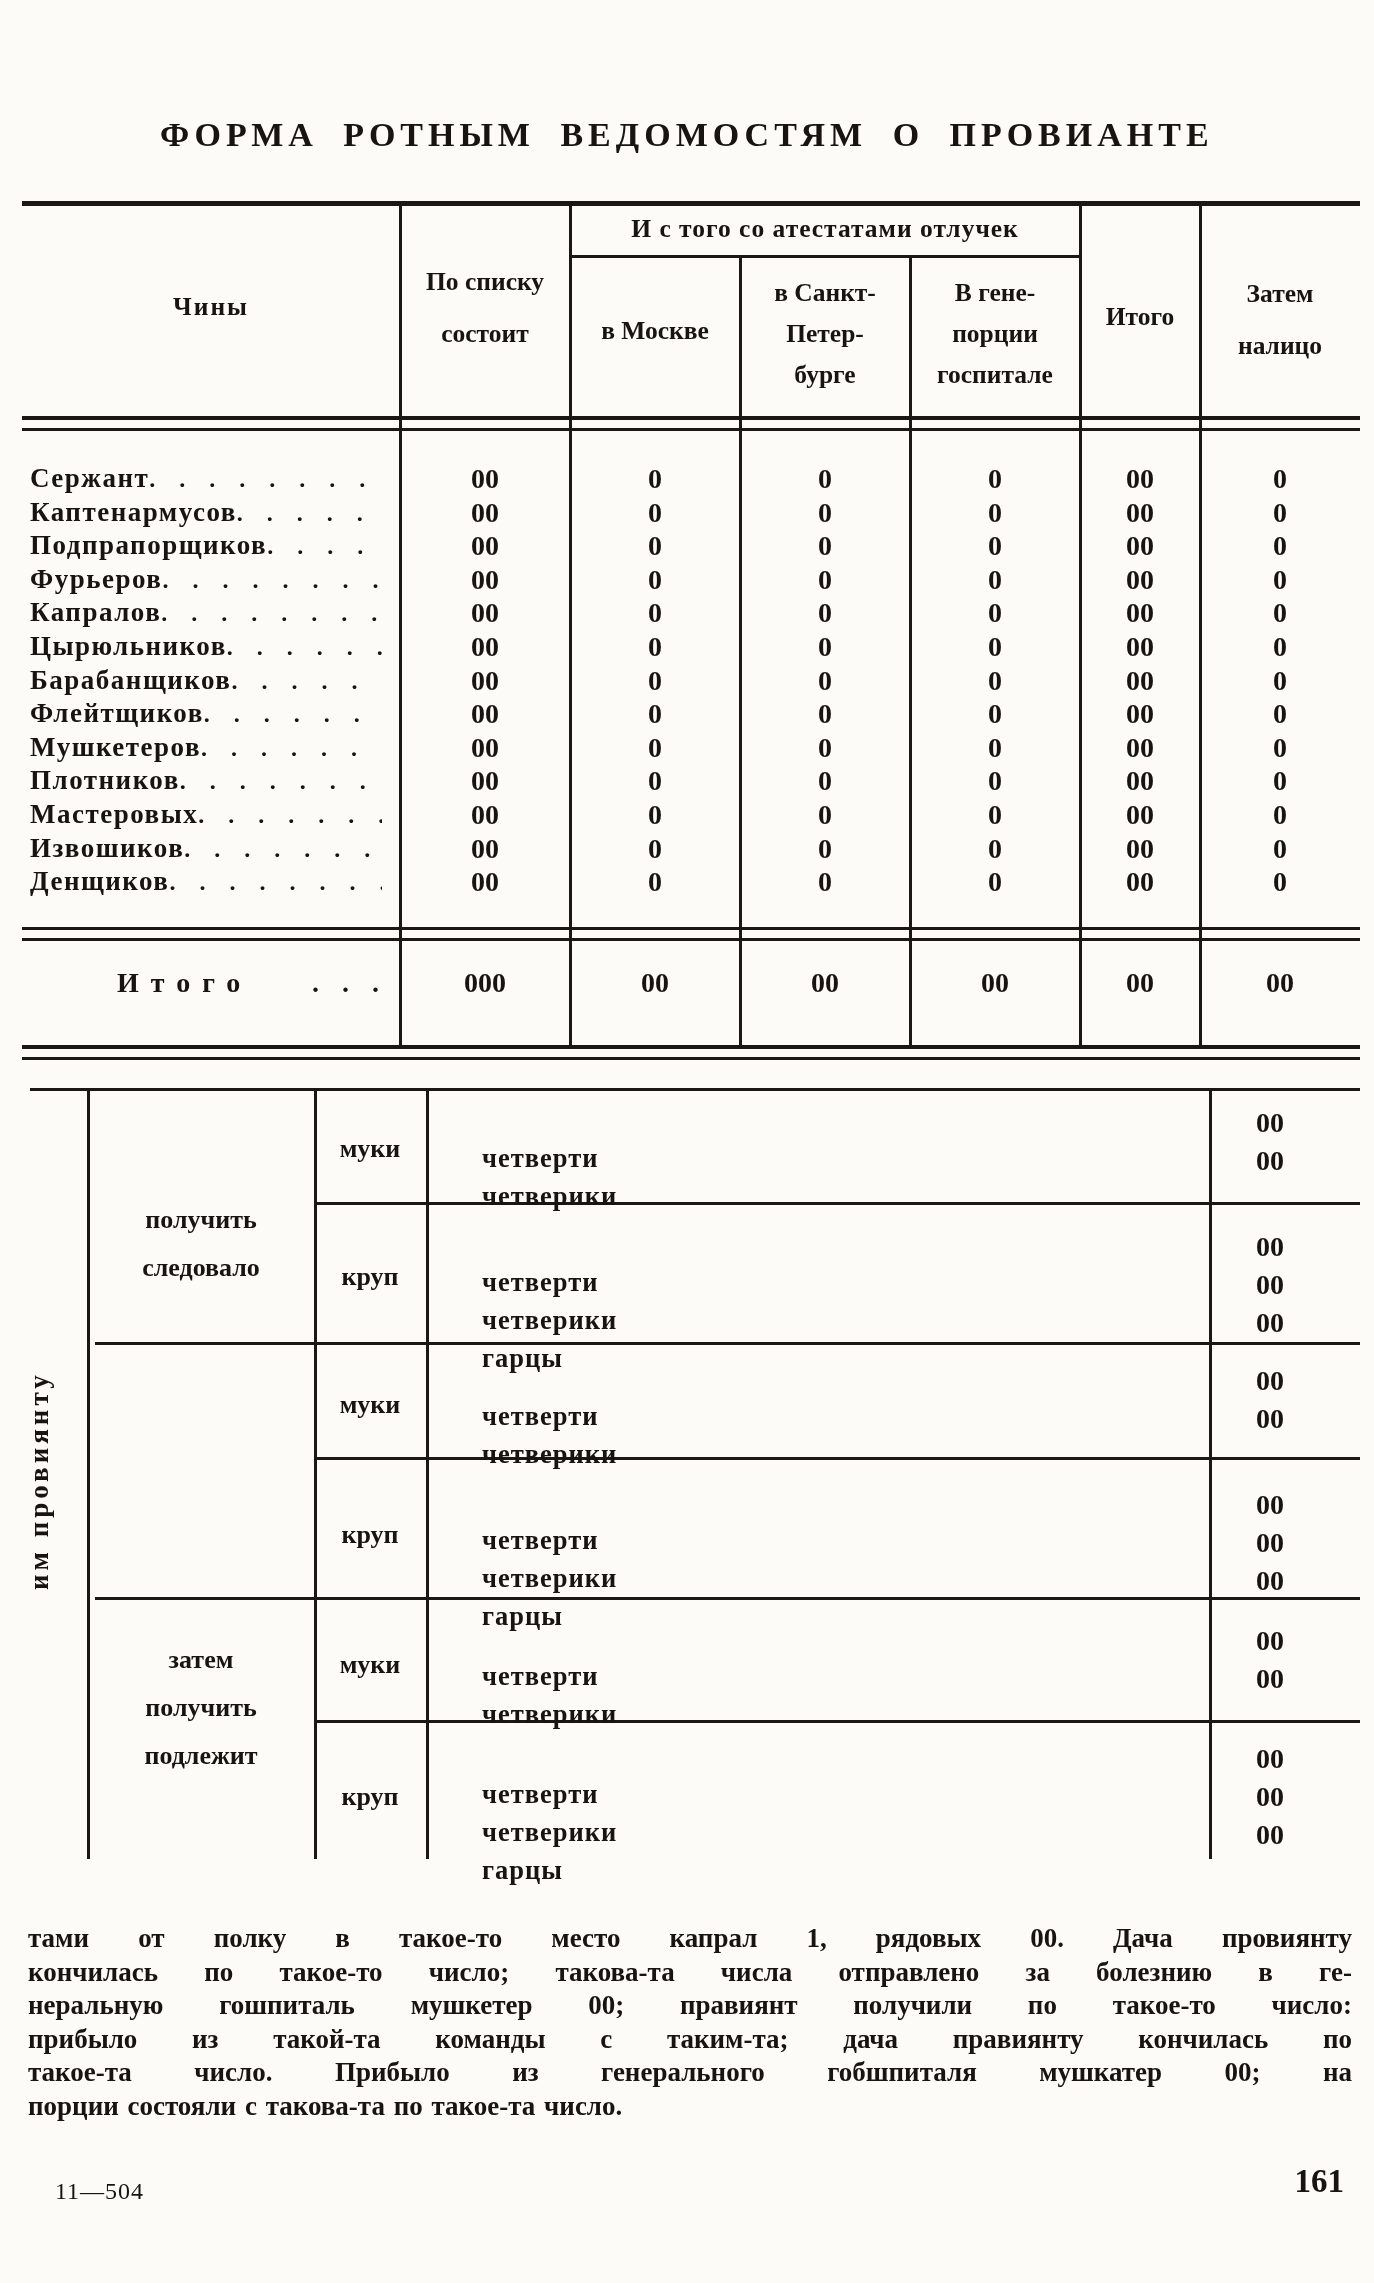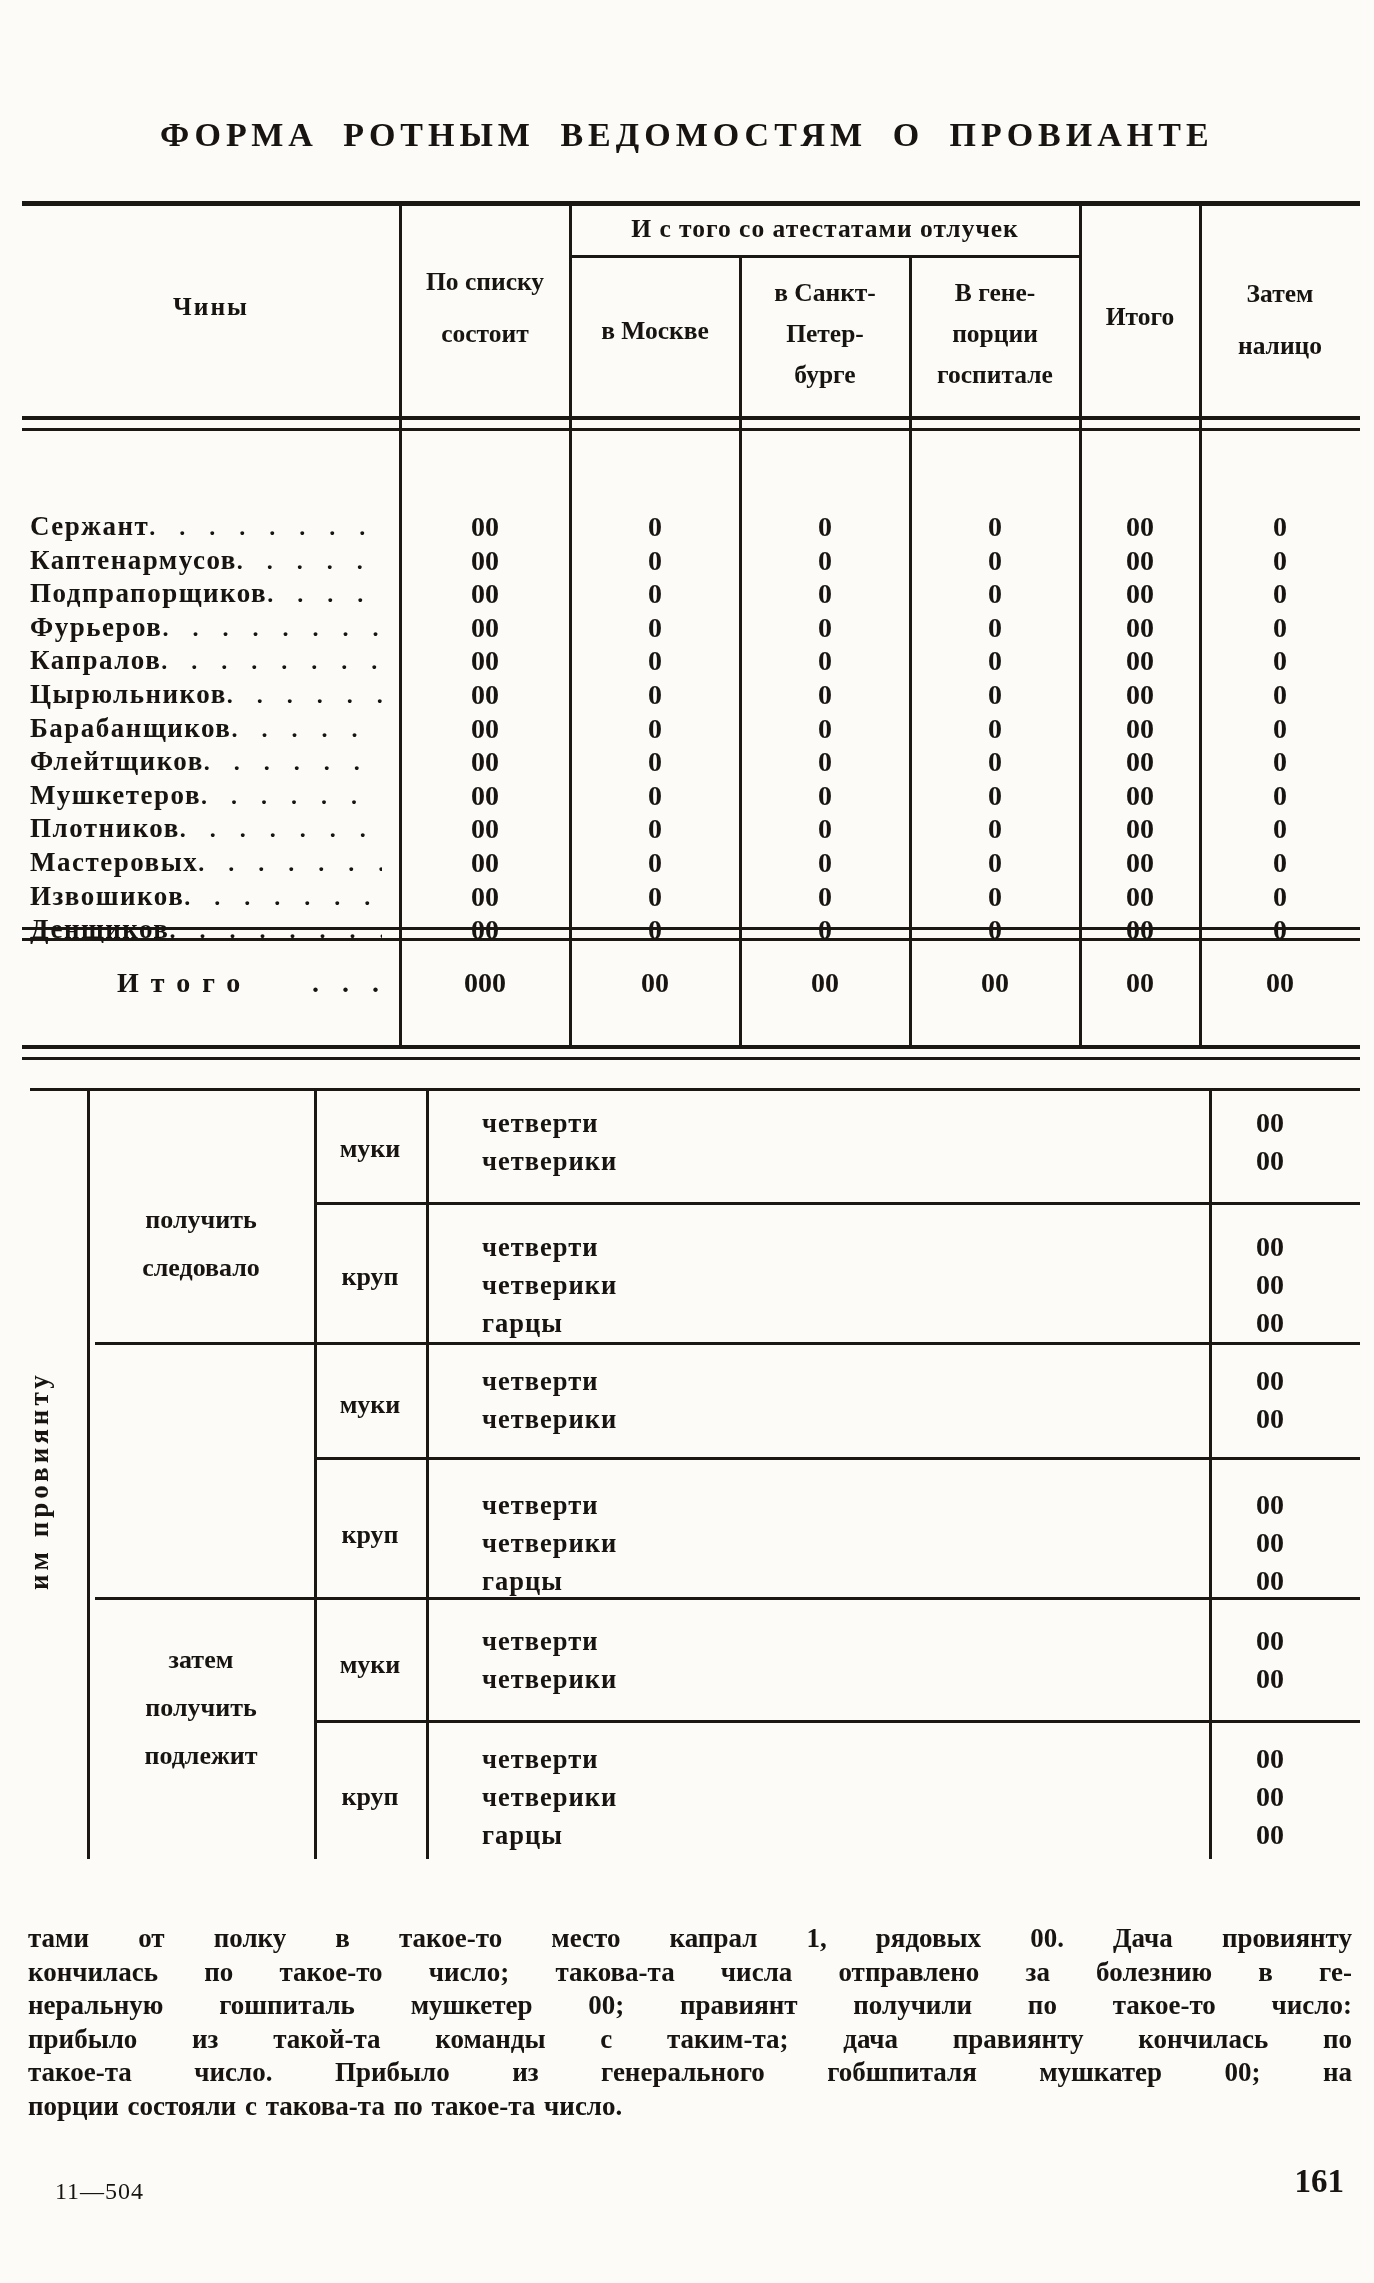--- a/index.html
+++ b/index.html
@@ -47,21 +47,21 @@
   .hcell{position:absolute;text-align:center;white-space:pre-line;font-size:25.5px;}
   .h-ranks{left:22px;width:378px;top:292px;letter-spacing:2px;}
   .h-bylist{left:400px;width:170px;top:256px;line-height:52px;}
   .h-span{left:570px;width:510px;top:214px;letter-spacing:1px;}
   .h-moscow{left:570px;width:170px;top:316px;}
   .h-spb{left:740px;width:170px;top:272px;line-height:41px;}
   .h-hosp{left:910px;width:170px;top:272px;line-height:41px;}
   .h-total{left:1080px;width:120px;top:302px;}
   .h-present{left:1200px;width:160px;top:268px;line-height:52px;}
   
-  .t1body{position:absolute;left:22px;top:462px;width:1338px;margin-top:48px;}
+  .t1body{position:absolute;left:22px;top:462px;width:1338px;}
   .t1row{position:relative;height:33.6px;line-height:33.6px;}
   .t1left{position:absolute;left:8px;width:352px;display:flex;align-items:baseline;}
   .nm{font-size:27px;letter-spacing:1.5px;white-space:nowrap;}
   .ld{flex:1;overflow:hidden;white-space:nowrap;font-size:24px;letter-spacing:9px;}
   .ld::before{content:" . . . . . . . . . . . . . . . . . . . .";}
   .tv{position:absolute;text-align:center;font-size:28px;line-height:33.6px;}
   .cv1{left:378px;width:170px;}
   .cv2{left:548px;width:170px;}
   .cv3{left:718px;width:170px;}
   .cv4{left:888px;width:170px;}
@@ -74,21 +74,21 @@
   .trow .tv{line-height:42px;}
   
   .side{position:absolute;left:24px;top:1310px;height:280px;writing-mode:vertical-rl;transform:rotate(180deg);
         font-size:27px;letter-spacing:4px;white-space:nowrap;}
   .g-label{position:absolute;left:95px;width:212px;text-align:center;white-space:pre-line;font-size:26px;}
   .g0{top:1196px;line-height:48px;}
   .g1{top:1385px;line-height:45px;}
   .g2{top:1636px;line-height:48px;}
   .grain{position:absolute;left:314px;width:112px;text-align:center;font-size:26px;}
   .urow{position:absolute;left:426px;width:934px;height:38px;line-height:38px;}
-  .ul{position:absolute;left:56px;font-size:26.5px;letter-spacing:1px;}
+  .ul{position:absolute;left:56px;font-size:26.5px;letter-spacing:1px;margin-top:35px;}
   .uv{position:absolute;left:784px;width:120px;text-align:center;font-size:28px;}
   
   .para{position:absolute;left:28px;top:1922px;width:1324px;font-size:27px;line-height:33.5px;word-spacing:2px;}
   .pl{text-align:justify;text-align-last:justify;}
   .pl.first{padding-left:56px;}
   .pl.last{text-align-last:left;}
   
   .foot-note{position:absolute;left:55px;top:2178px;font-size:24px;font-weight:400;letter-spacing:1px;}
   .page-num{position:absolute;right:30px;top:2163px;font-size:33px;}
 </style>

